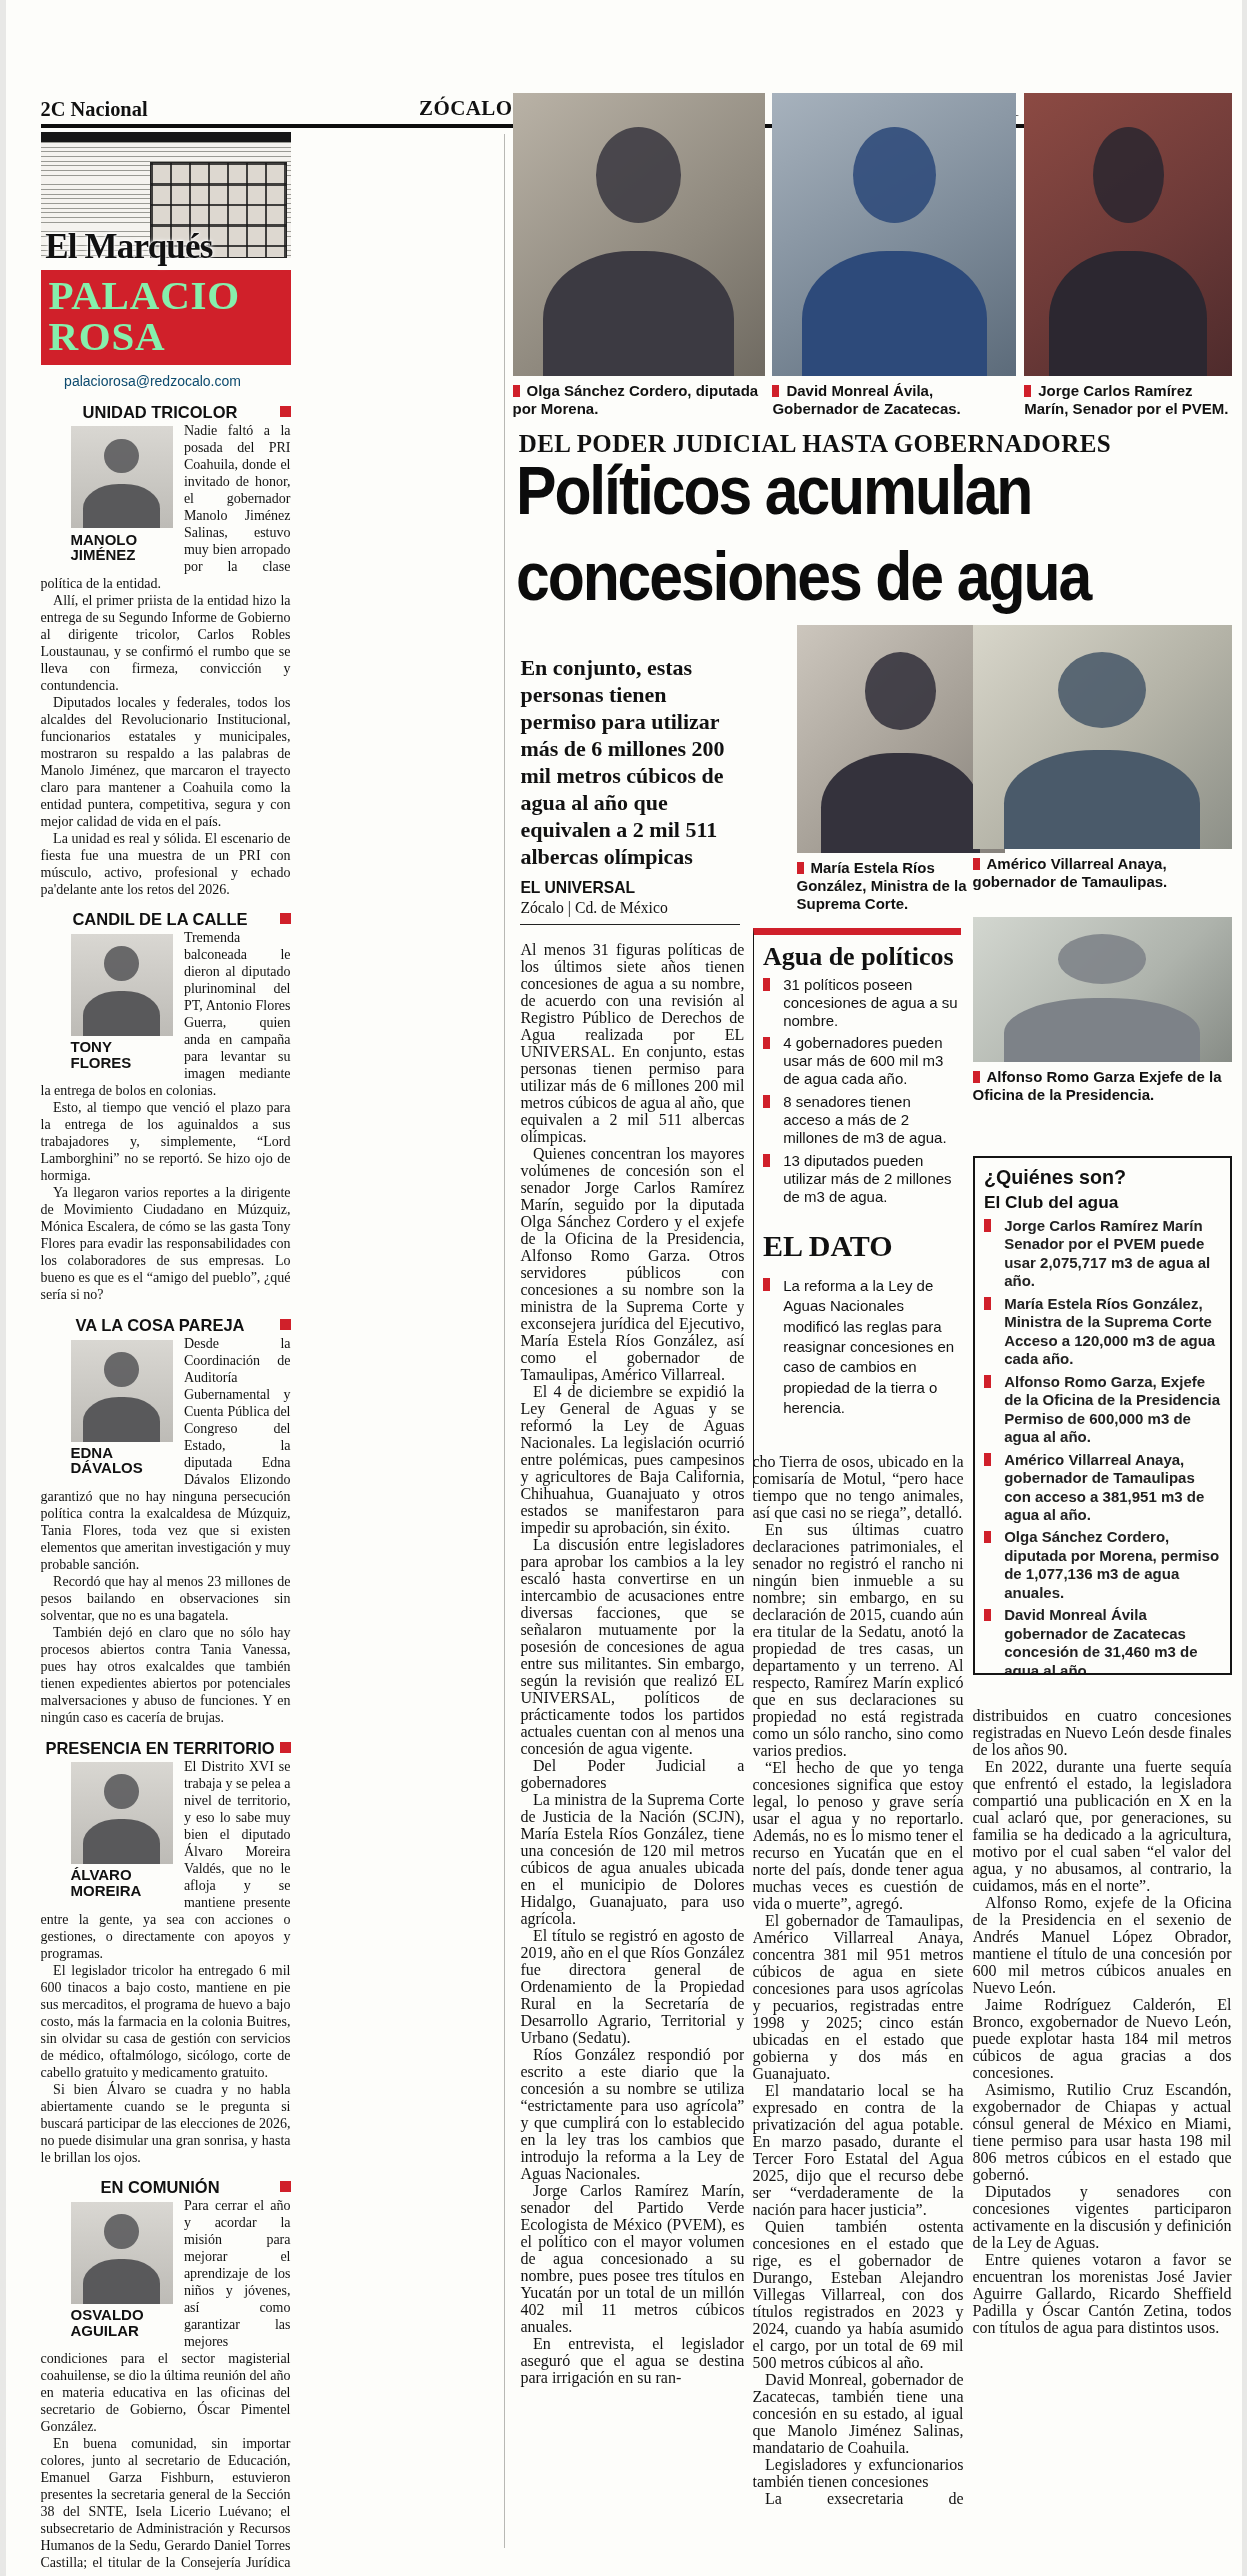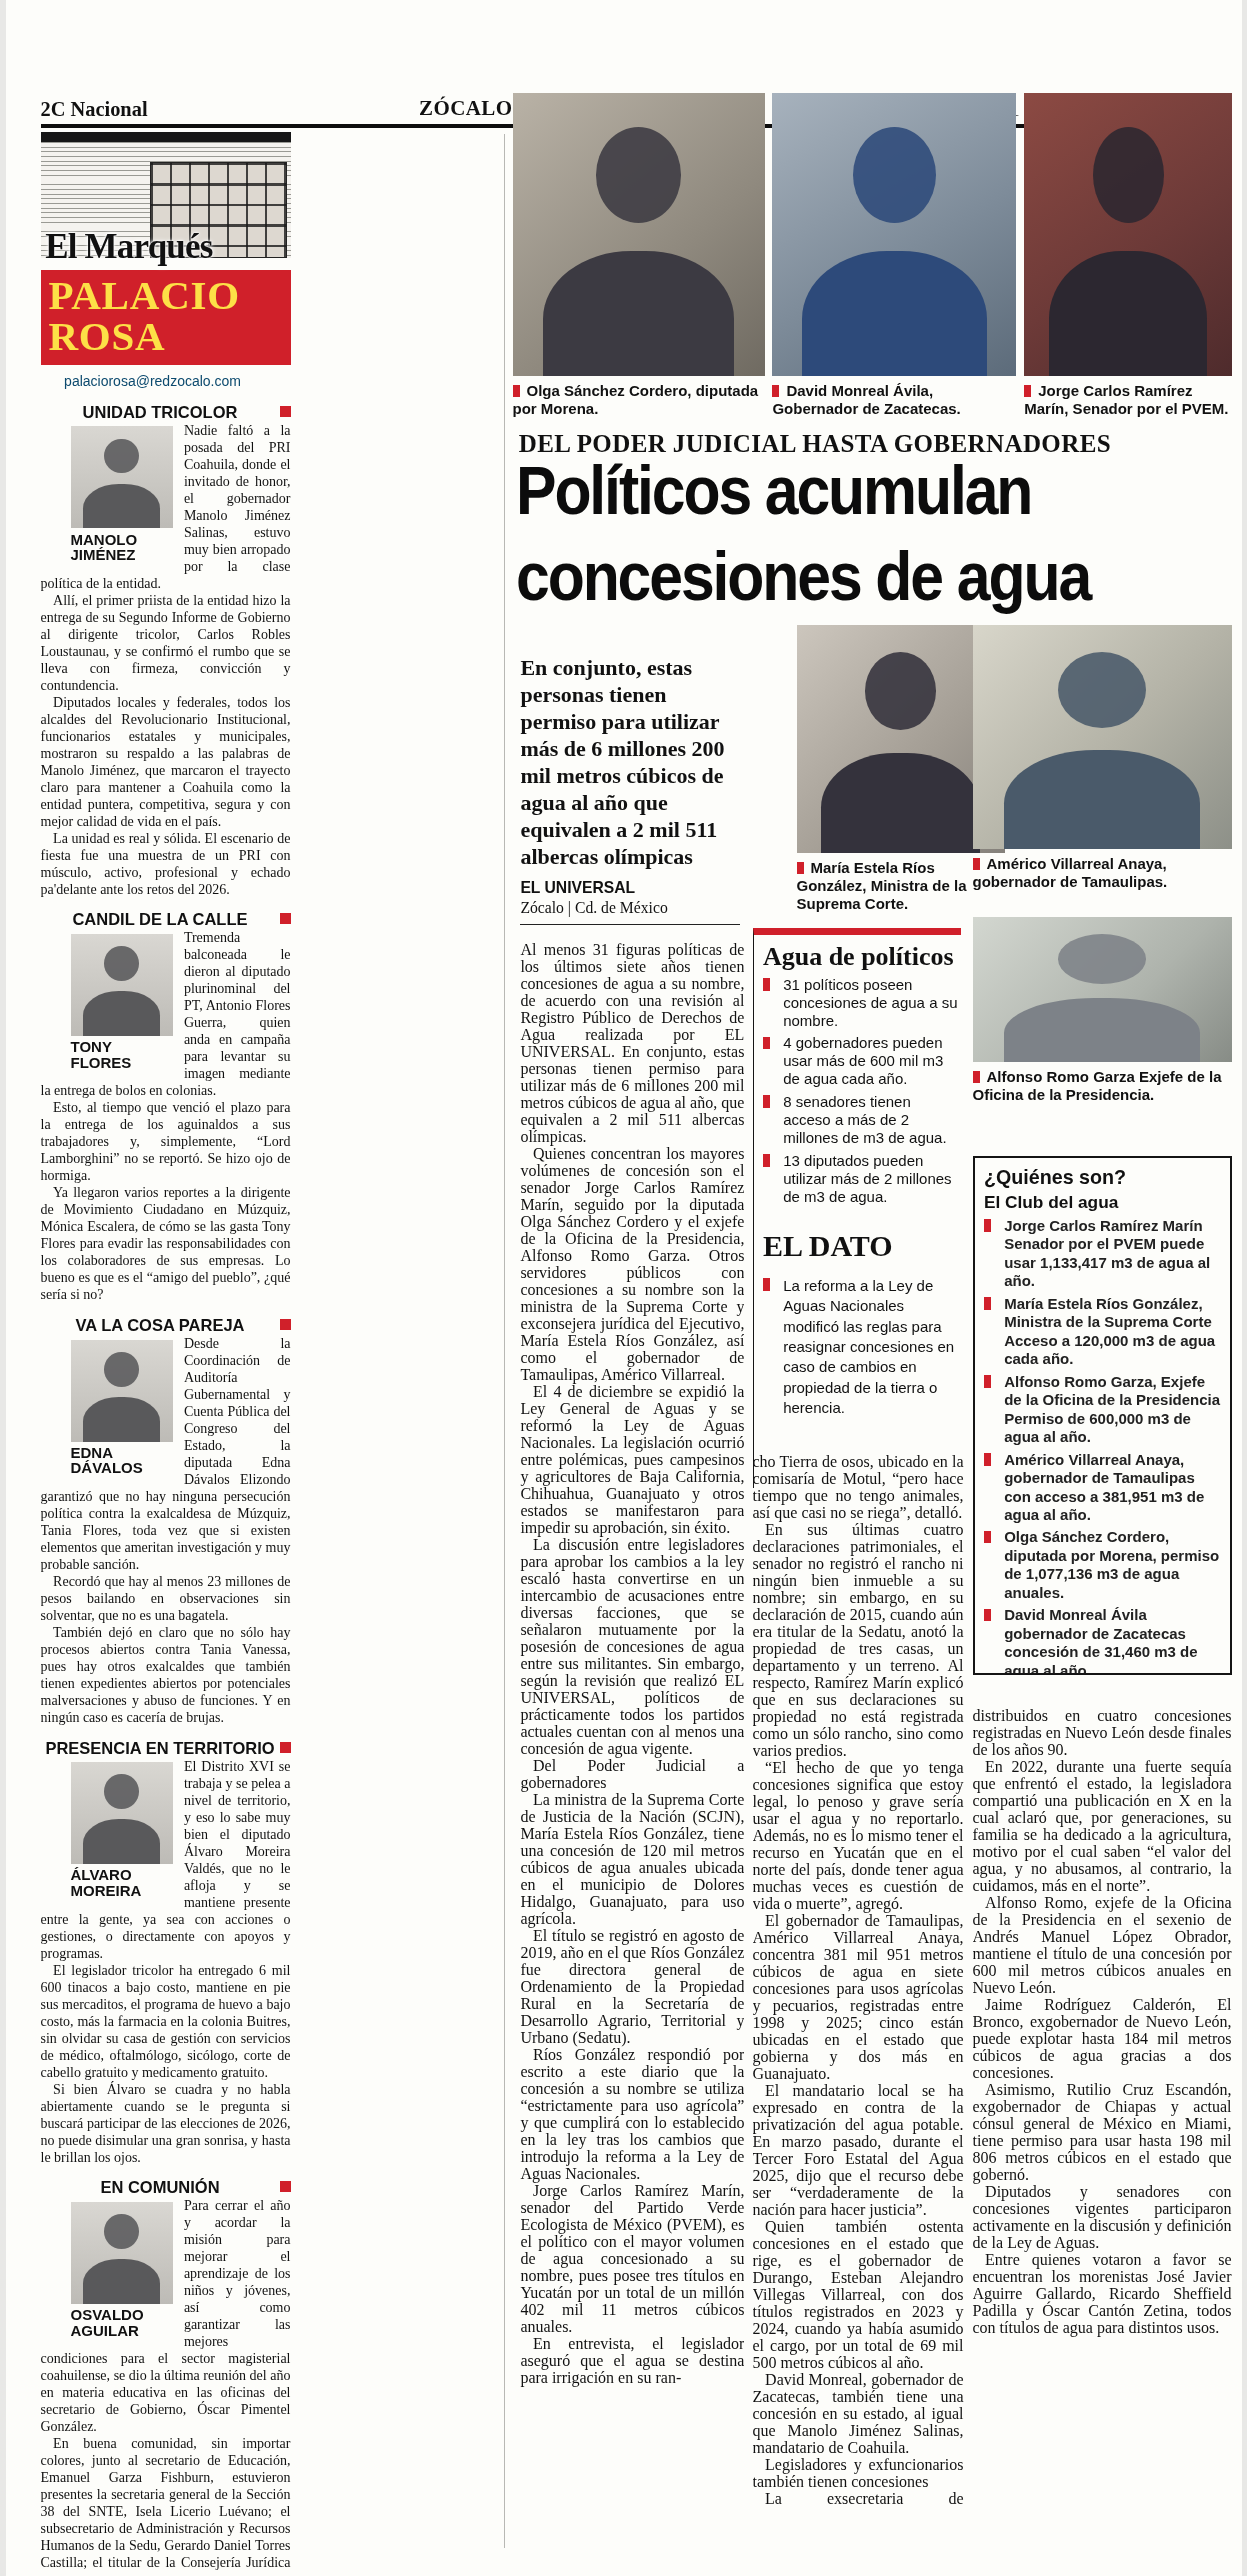--- a/index.html
+++ b/index.html
@@ -16,21 +16,21 @@
   .leftcol{position:absolute;left:35px;top:132px;width:250px;height:2438px;overflow:hidden;}
   .building{height:116px;border-top:10.2px solid #161616;position:relative;
             background:repeating-linear-gradient(to bottom,#9a9a94 0 0.8px,#f5f3ef 0.8px 4.7px);}
   .facade{position:absolute;right:3.1px;top:20.4px;width:54%;bottom:0;
           background:repeating-linear-gradient(to right,rgba(25,25,25,.8) 0 2.4px,transparent 2.4px 19px),
                      repeating-linear-gradient(to bottom,rgba(25,25,25,.8) 0 2.4px,transparent 2.4px 20.4px),#ddd8d0;
           border:1.6px solid #222;}
   .brand{position:relative;z-index:2;margin-top:-31px;padding-left:4.7px;
          font:bold 35px "Liberation Serif",serif;letter-spacing:-0.8px;
          text-shadow:0 0 5.5px #fff,0 0 2.4px #fff,0 0 1.6px #fff;}
-  .banner{margin-top:3.1px;background:#d0202a;color:#fde047;padding:4.7px 7.9px 7.9px;
+  .banner{margin-top:3.1px;background:#d0202a;color:#86efac;padding:4.7px 7.9px 7.9px;
           font:bold 41px "Liberation Serif",serif;line-height:1;letter-spacing:0.8px;}
   .email{font:14px "Liberation Sans",sans-serif;color:#0c4a6e;padding:7.9px 0 1.6px 23.6px;}
   .sec{clear:both;margin-top:12.6px;}
   .sec-h{font:bold 16.5px "Liberation Sans",sans-serif;line-height:19px;text-align:center;}
   .sq{float:right;width:11px;height:11px;background:#d0202a;margin-top:3.1px;}
   .hs{float:left;width:104px;margin:4.7px 9.4px 1.6px 30px;}
   .hs .pic{width:102px;height:102px;background:linear-gradient(#d9d7d2,#bdbbb6);position:relative;overflow:hidden;}
   .hs-name{font:bold 15px "Liberation Sans",sans-serif;line-height:15.7px;margin-top:3.1px;}
   .ltext p{margin:0;font-size:14px;line-height:17px;text-align:justify;text-indent:12.6px;}
   .ltext p.np{text-indent:0;}
@@ -296,21 +296,21 @@
           <div class="sil"></div>
         </div>
       <figcaption class="cap"><span class="rb"></span><span>Alfonso Romo Garza Exjefe de la Oficina de la Presidencia.</span></figcaption>
     </figure>
 
     <div class="quienes">
       <div class="q-t">¿Quiénes son?</div>
       <div class="q-s">El Club del agua</div>
       <div class="bitem">
           <span class="rb"></span>
-          <span>Jorge Carlos Ramírez Marín Senador por el PVEM puede usar 1,133,417 m3 de agua al año.</span>
+          <span>Jorge Carlos Ramírez Marín Senador por el PVEM puede usar 2,075,717 m3 de agua al año.</span>
         </div>
       <div class="bitem">
           <span class="rb"></span>
           <span>María Estela Ríos González, Ministra de la Suprema Corte Acceso a 120,000 m3 de agua cada año.</span>
         </div>
       <div class="bitem">
           <span class="rb"></span>
           <span>Alfonso Romo Garza, Exjefe de la Oficina de la Presidencia Permiso de 600,000 m3 de agua al año.</span>
         </div>
       <div class="bitem">

